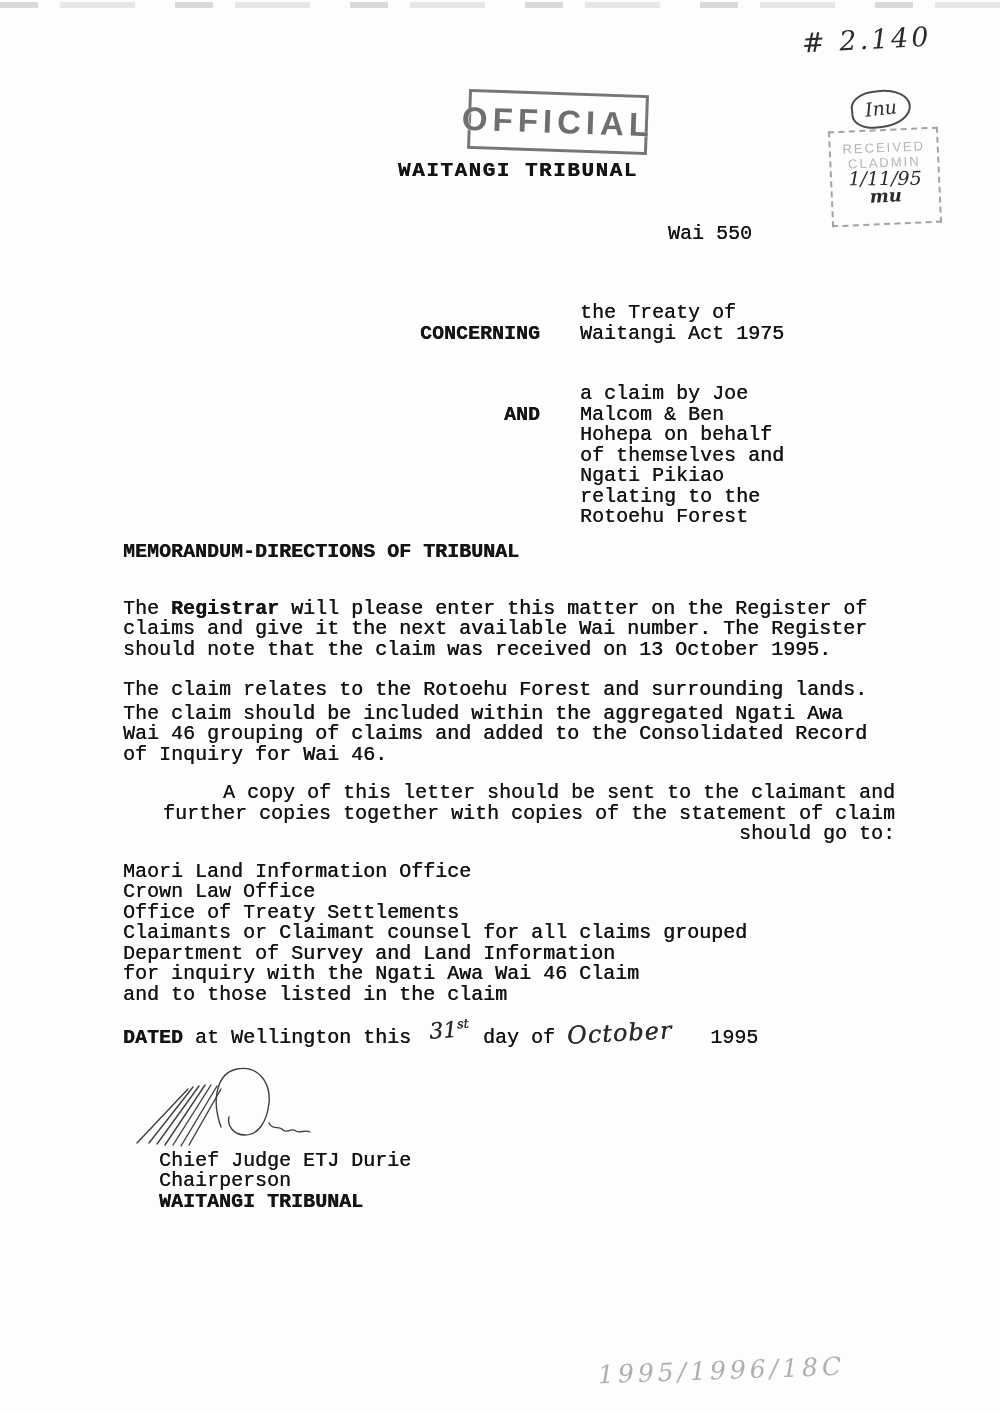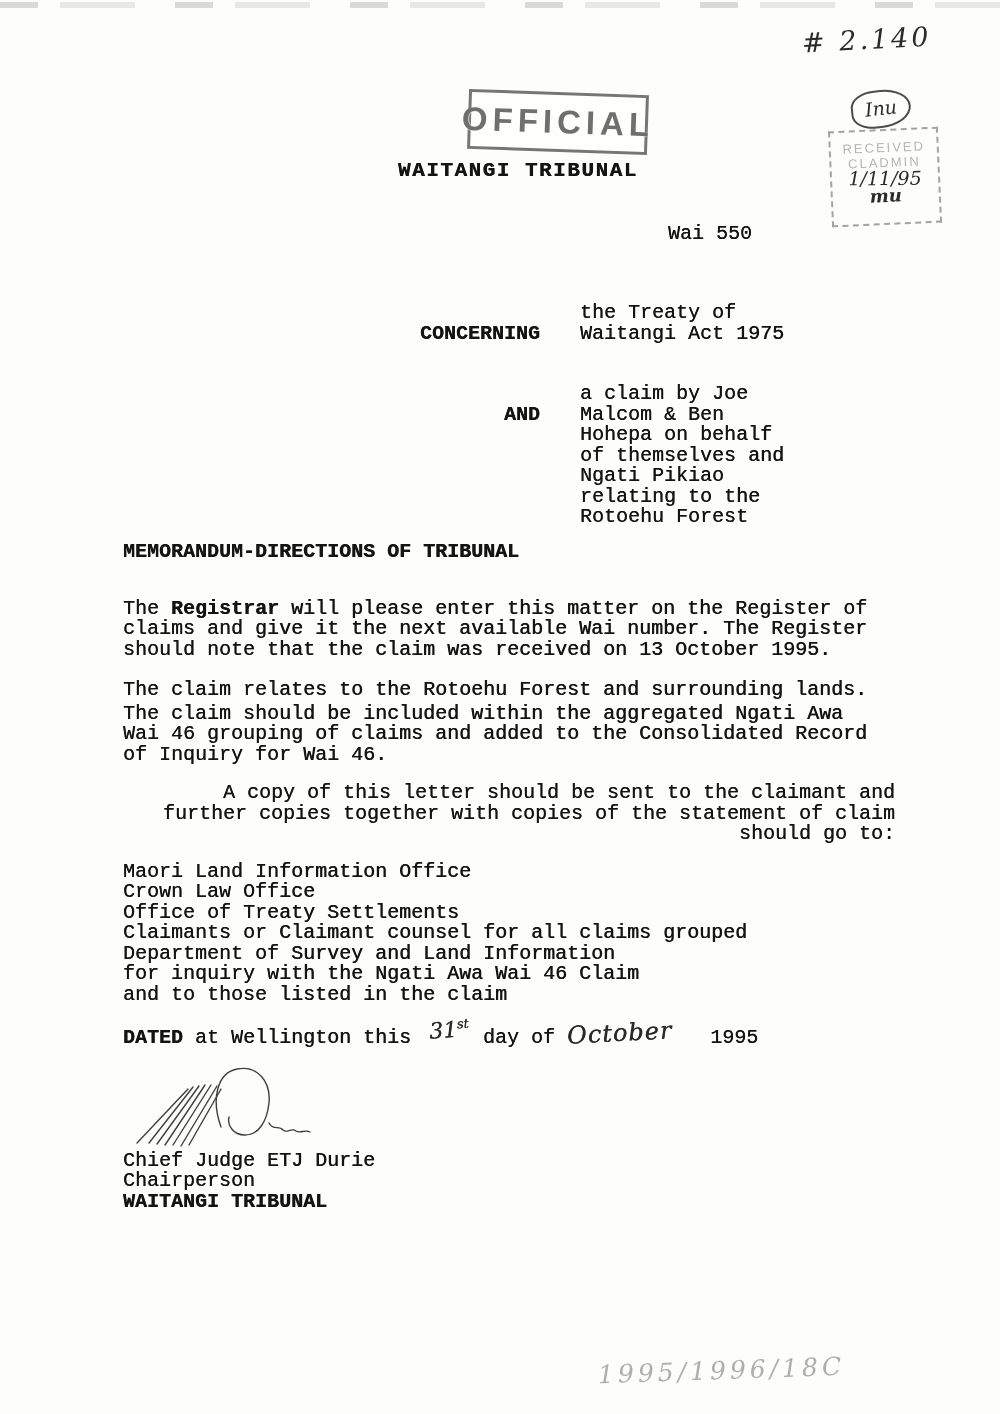--- a/index.html
+++ b/index.html
@@ -108,21 +108,21 @@
   .p4 { margin-top: 18px; text-align: right; }
   .recipients { margin-top: 17px; list-style: none; }
   .dated-line { margin-top: 16px; white-space: normal; }
   .hw-day { font-size: 22px; margin: 0 14px 0 18px; display: inline-block; transform: translateY(-6px) rotate(-4deg); }
   .hw-day sup { font-size: 13px; }
   .hw-month { font-size: 24px; margin: 0 12px; display: inline-block; transform: translateY(-2px) rotate(-3deg); letter-spacing: 1px; }
   .year { margin-left: 26px; }
 
   .signature { display: block; margin: 16px 0 0 10px; }
 
-  .sig-block { margin-top: 2px; }
+  .sig-block { margin-top: 2px; margin-left: 36px; }
   .bottom-ref {
     position: absolute; left: 598px; top: 1356px;
     font-size: 25px; letter-spacing: 4px;
     transform: rotate(-2deg);
   }
 </style>
 </head>
 <body>
 
 <div class="page">

